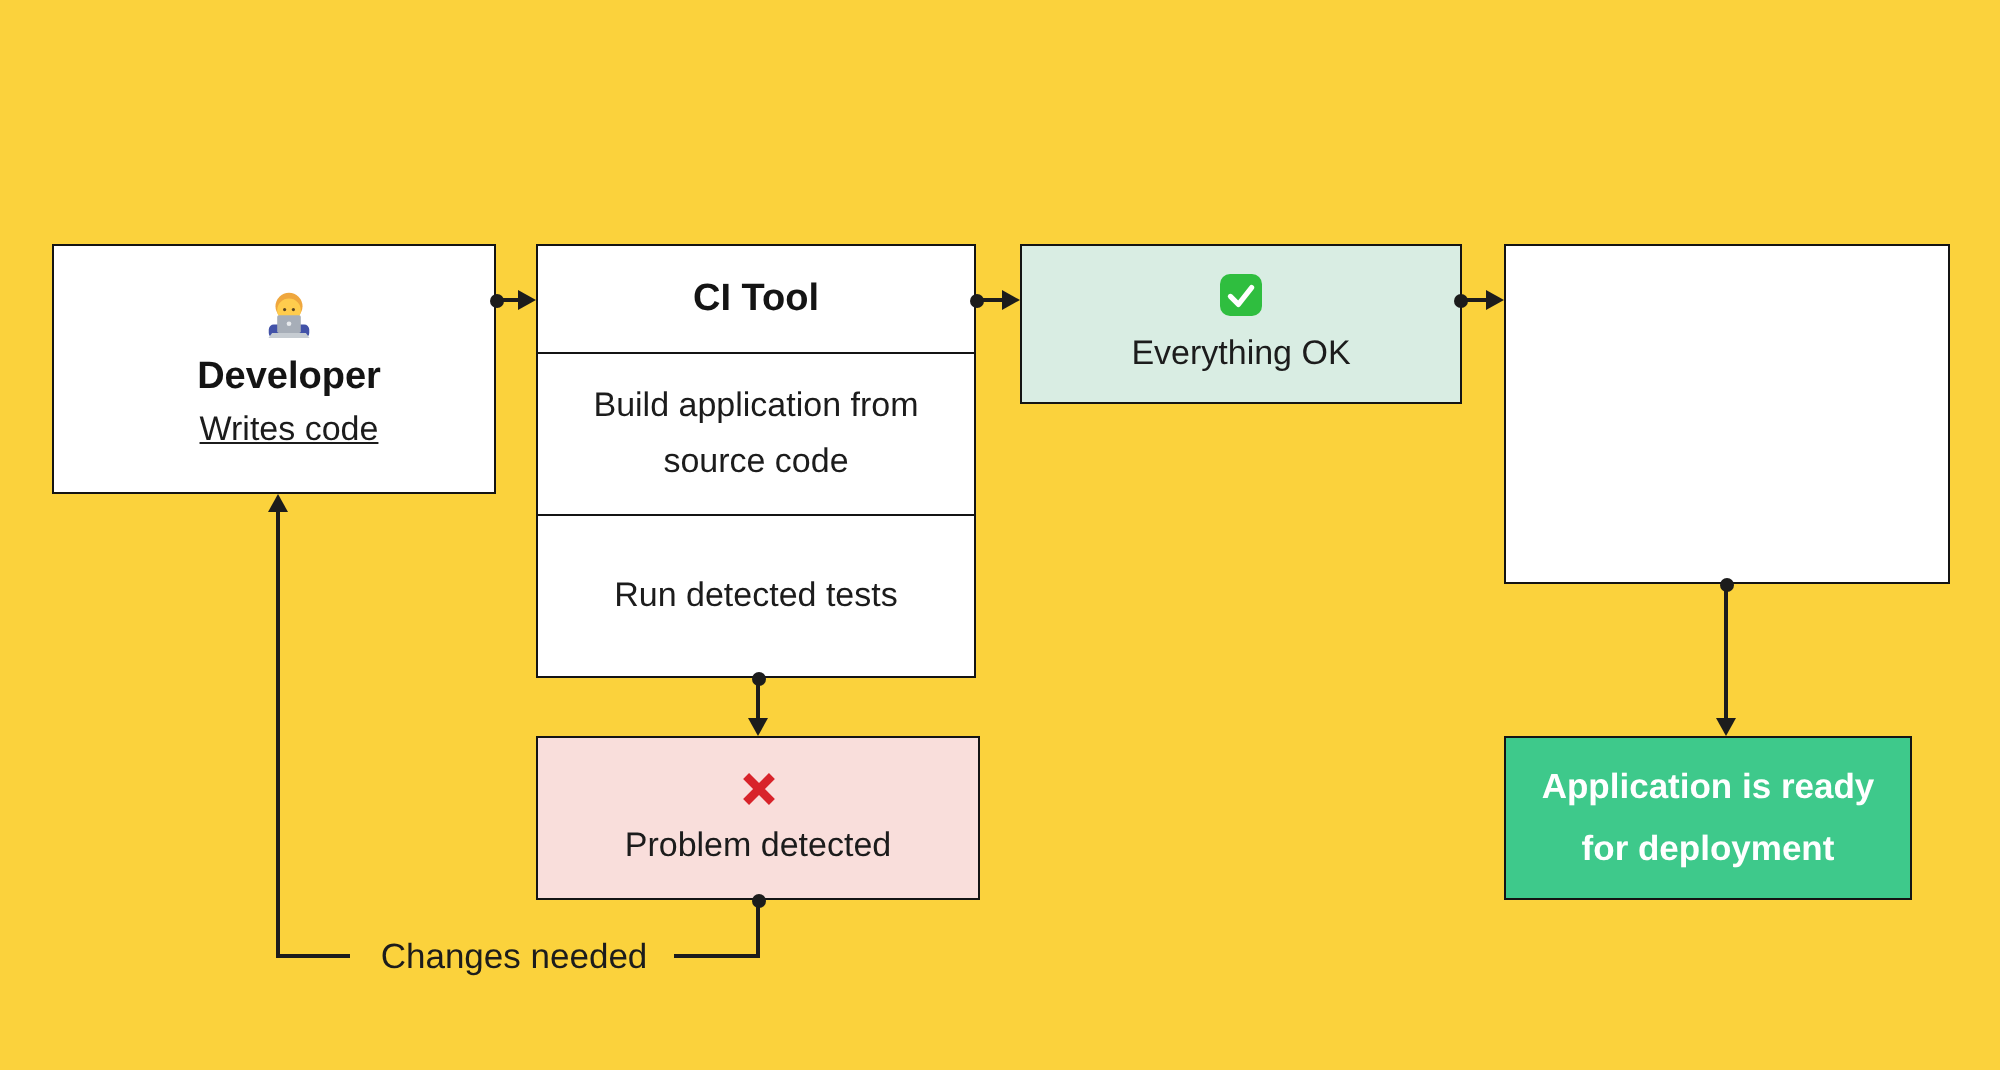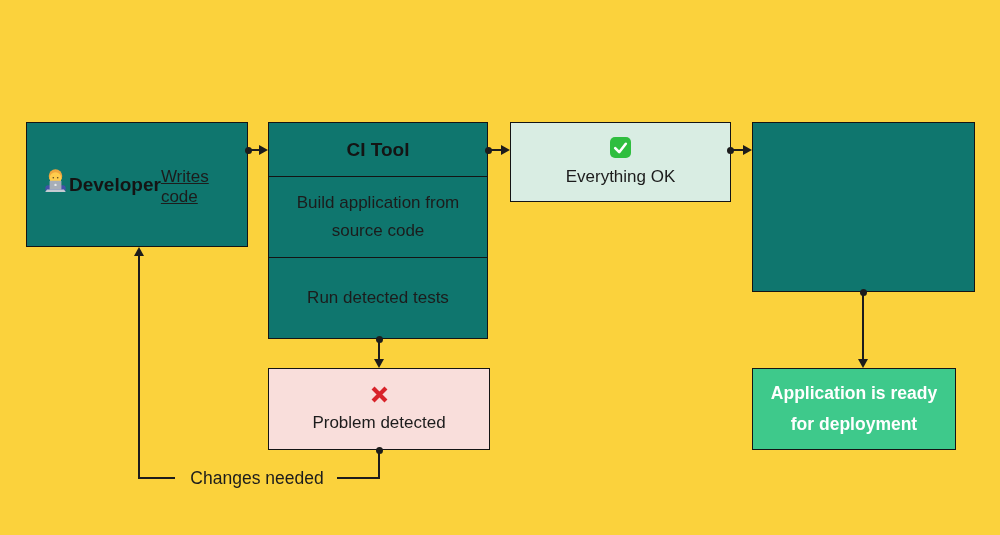--- a/index.html
+++ b/index.html
@@ -14,27 +14,27 @@
     overflow:hidden;
   }
   .title{
     position:absolute;top:42px;left:0;right:0;margin:0;
     text-align:center;
     font-size:39px;font-weight:800;letter-spacing:-0.8px;
     color:#141414;
   }
   .box{
     position:absolute;
-    background:#0f766e;
+    background:#ffffff;
     border:1.5px solid #141414;
     box-sizing:border-box;
     color:#1c1c1c;
     font-size:17px;
   }
-  .col-center{display:flex;flex-direction:row;align-items:center;justify-content:center;padding-left:15px;}
+  .col-center{display:flex;flex-direction:column;align-items:center;justify-content:center;padding-left:15px;}
   .row-center{display:flex;flex-direction:column;align-items:center;justify-content:center;}
   .bold-title{font-weight:700;font-size:19px;color:#141414;}
 
   
   .developer{left:26px;top:122px;width:222px;height:125px;}
   .developer .emoji{line-height:0;margin-bottom:6px;}
   .developer .sub{margin-top:5px;font-size:17px;text-decoration:underline;}
 
   
   .ci{left:268px;top:122px;width:220px;height:217px;display:flex;flex-direction:column;padding:0;}

